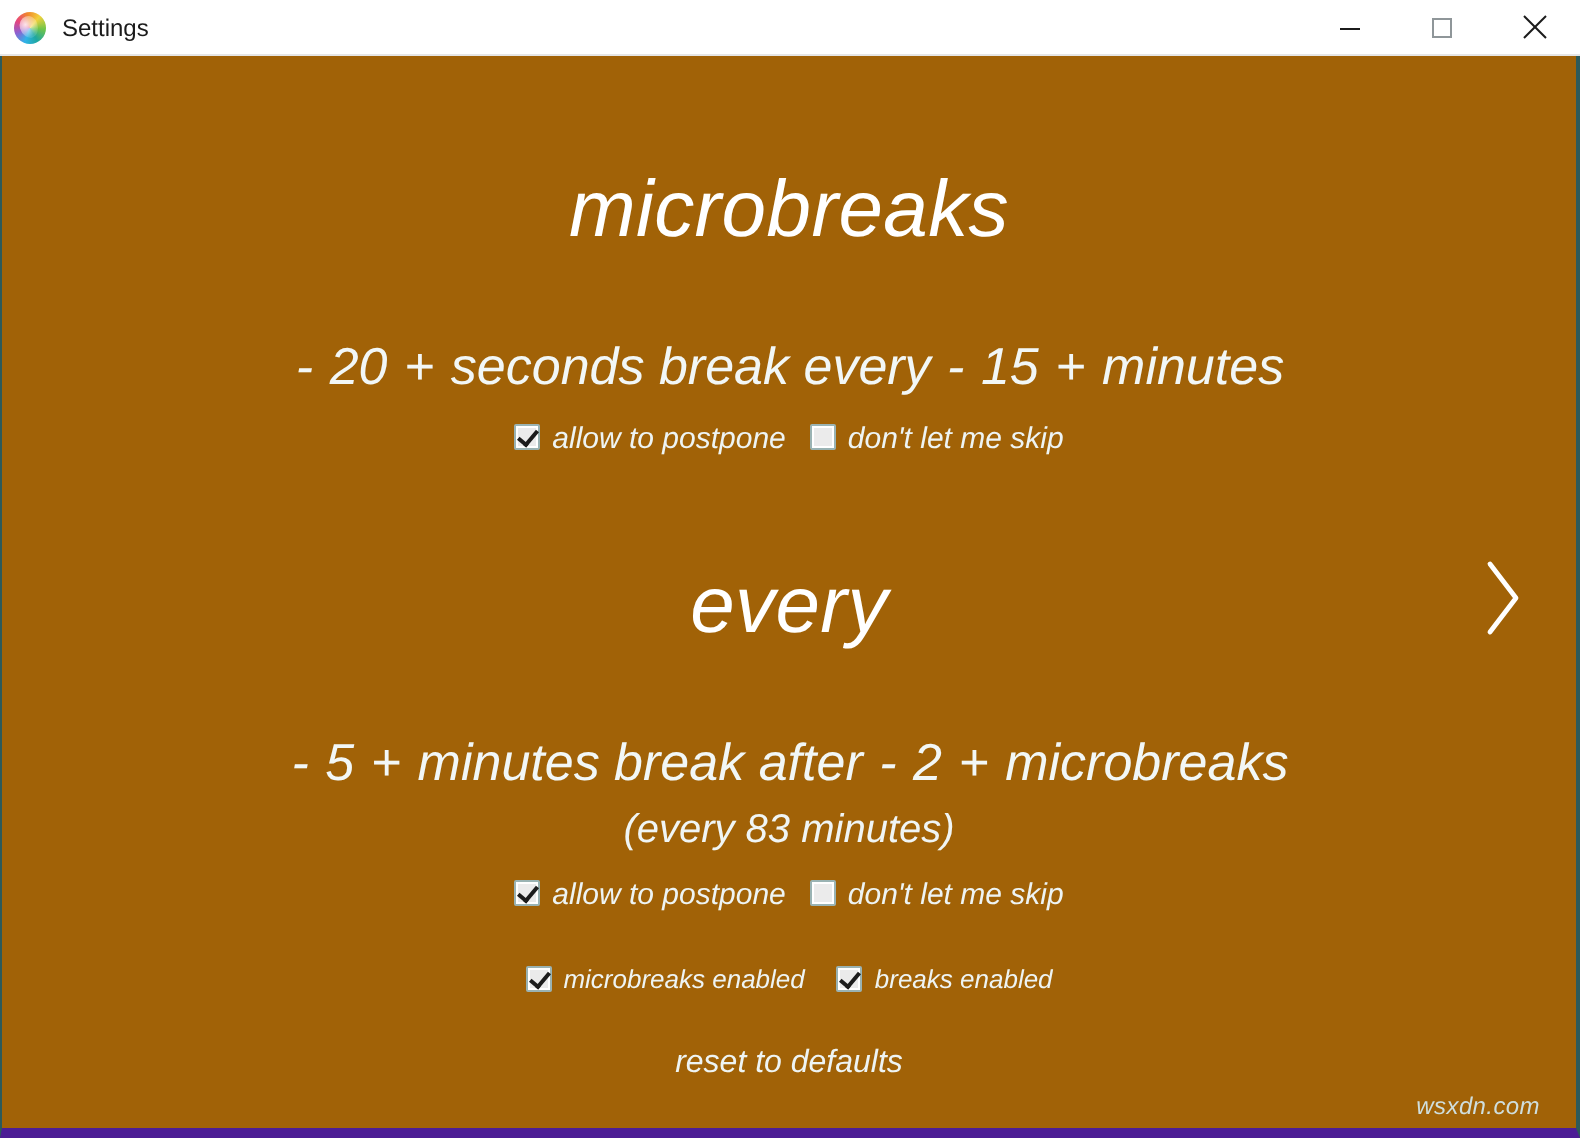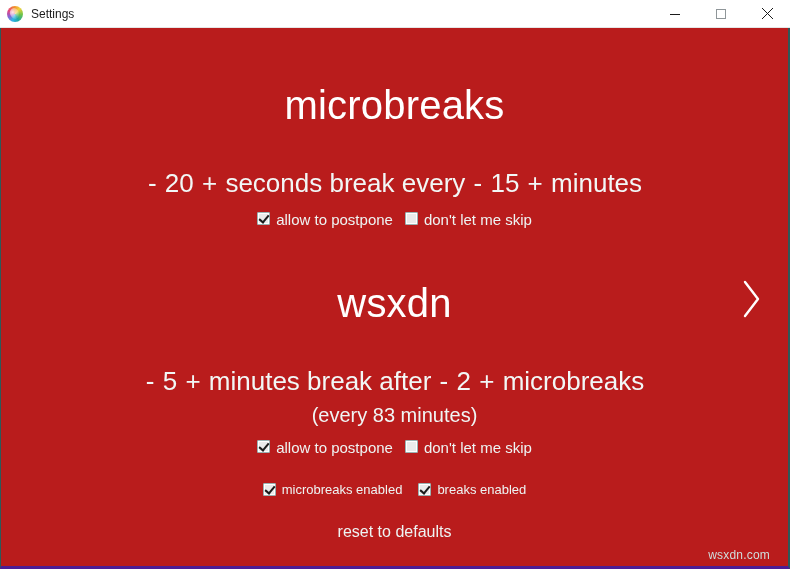--- a/index.html
+++ b/index.html
@@ -88,28 +88,29 @@
     display: flex;
     align-items: center;
     justify-content: center;
     color: #1b1b1b;
   }
   .win-btn svg { display: block; }
 
   
   .app-body {
     flex: 1 1 auto;
-    background: #b91c1c;
+    background: #a16207;
     position: relative;
     border-right: 2px solid #2d5a5a;
-    border-bottom: 3px solid #4c1d95;
+    border-bottom: 5px solid #4c1d95;
     border-left: 1px solid #2d5a5a;
     box-sizing: border-box;
     overflow: hidden;
     color: #ffffff;
+    font-style: italic;
   }
 
   .section-title {
     text-align: center;
     font-weight: 400;
     color: #ffffff;
     font-size: 40px;
     line-height: 1;
     letter-spacing: 0.2px;
   }
@@ -262,21 +263,21 @@
       <label class="cb-item">
         <span class="cb-box checked"></span>
         <span class="cb-label">allow to postpone</span>
       </label>
       <label class="cb-item">
         <span class="cb-box"></span>
         <span class="cb-label">don't let me skip</span>
       </label>
     </div>
 
-    <div class="section-title" id="breaks-title">wsxdn</div>
+    <div class="section-title" id="breaks-title">every</div>
 
     <div class="setting-line">
       <span class="step">-</span>
       <span class="val">5</span>
       <span class="step">+</span>
       <span>minutes break after</span>
       <span class="step">-</span>
       <span class="val">2</span>
       <span class="step">+</span>
       <span>microbreaks</span>

